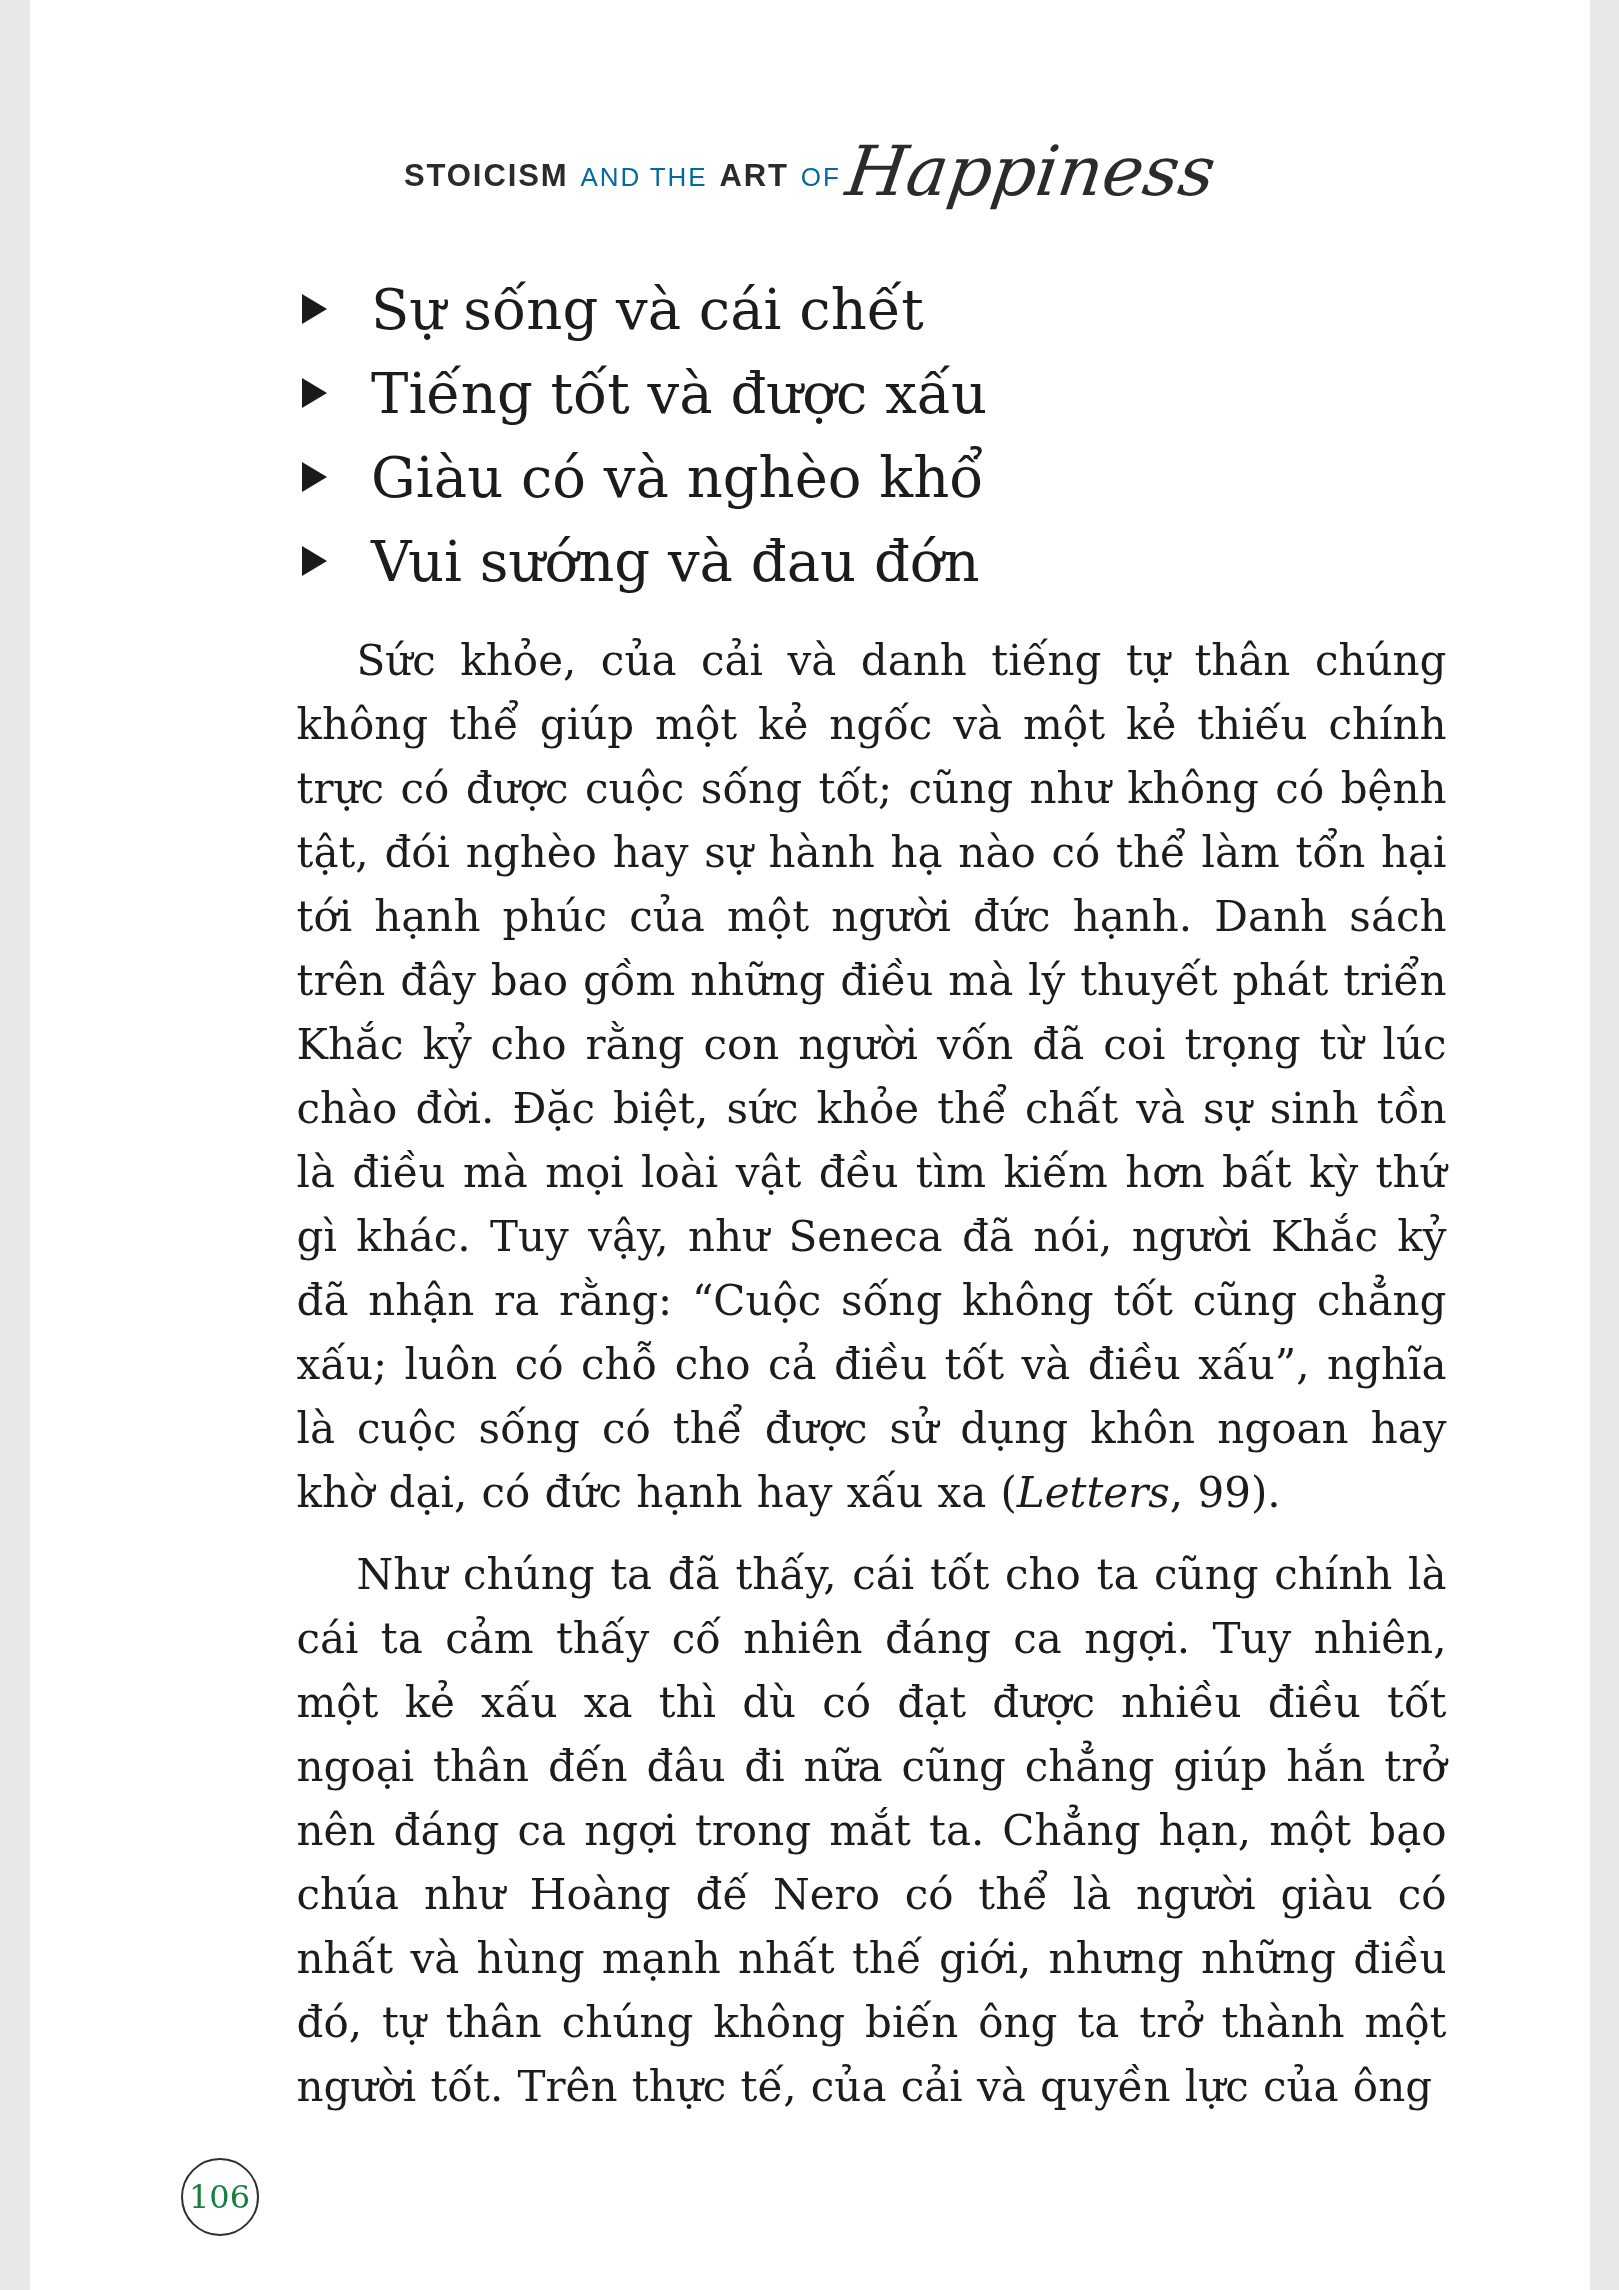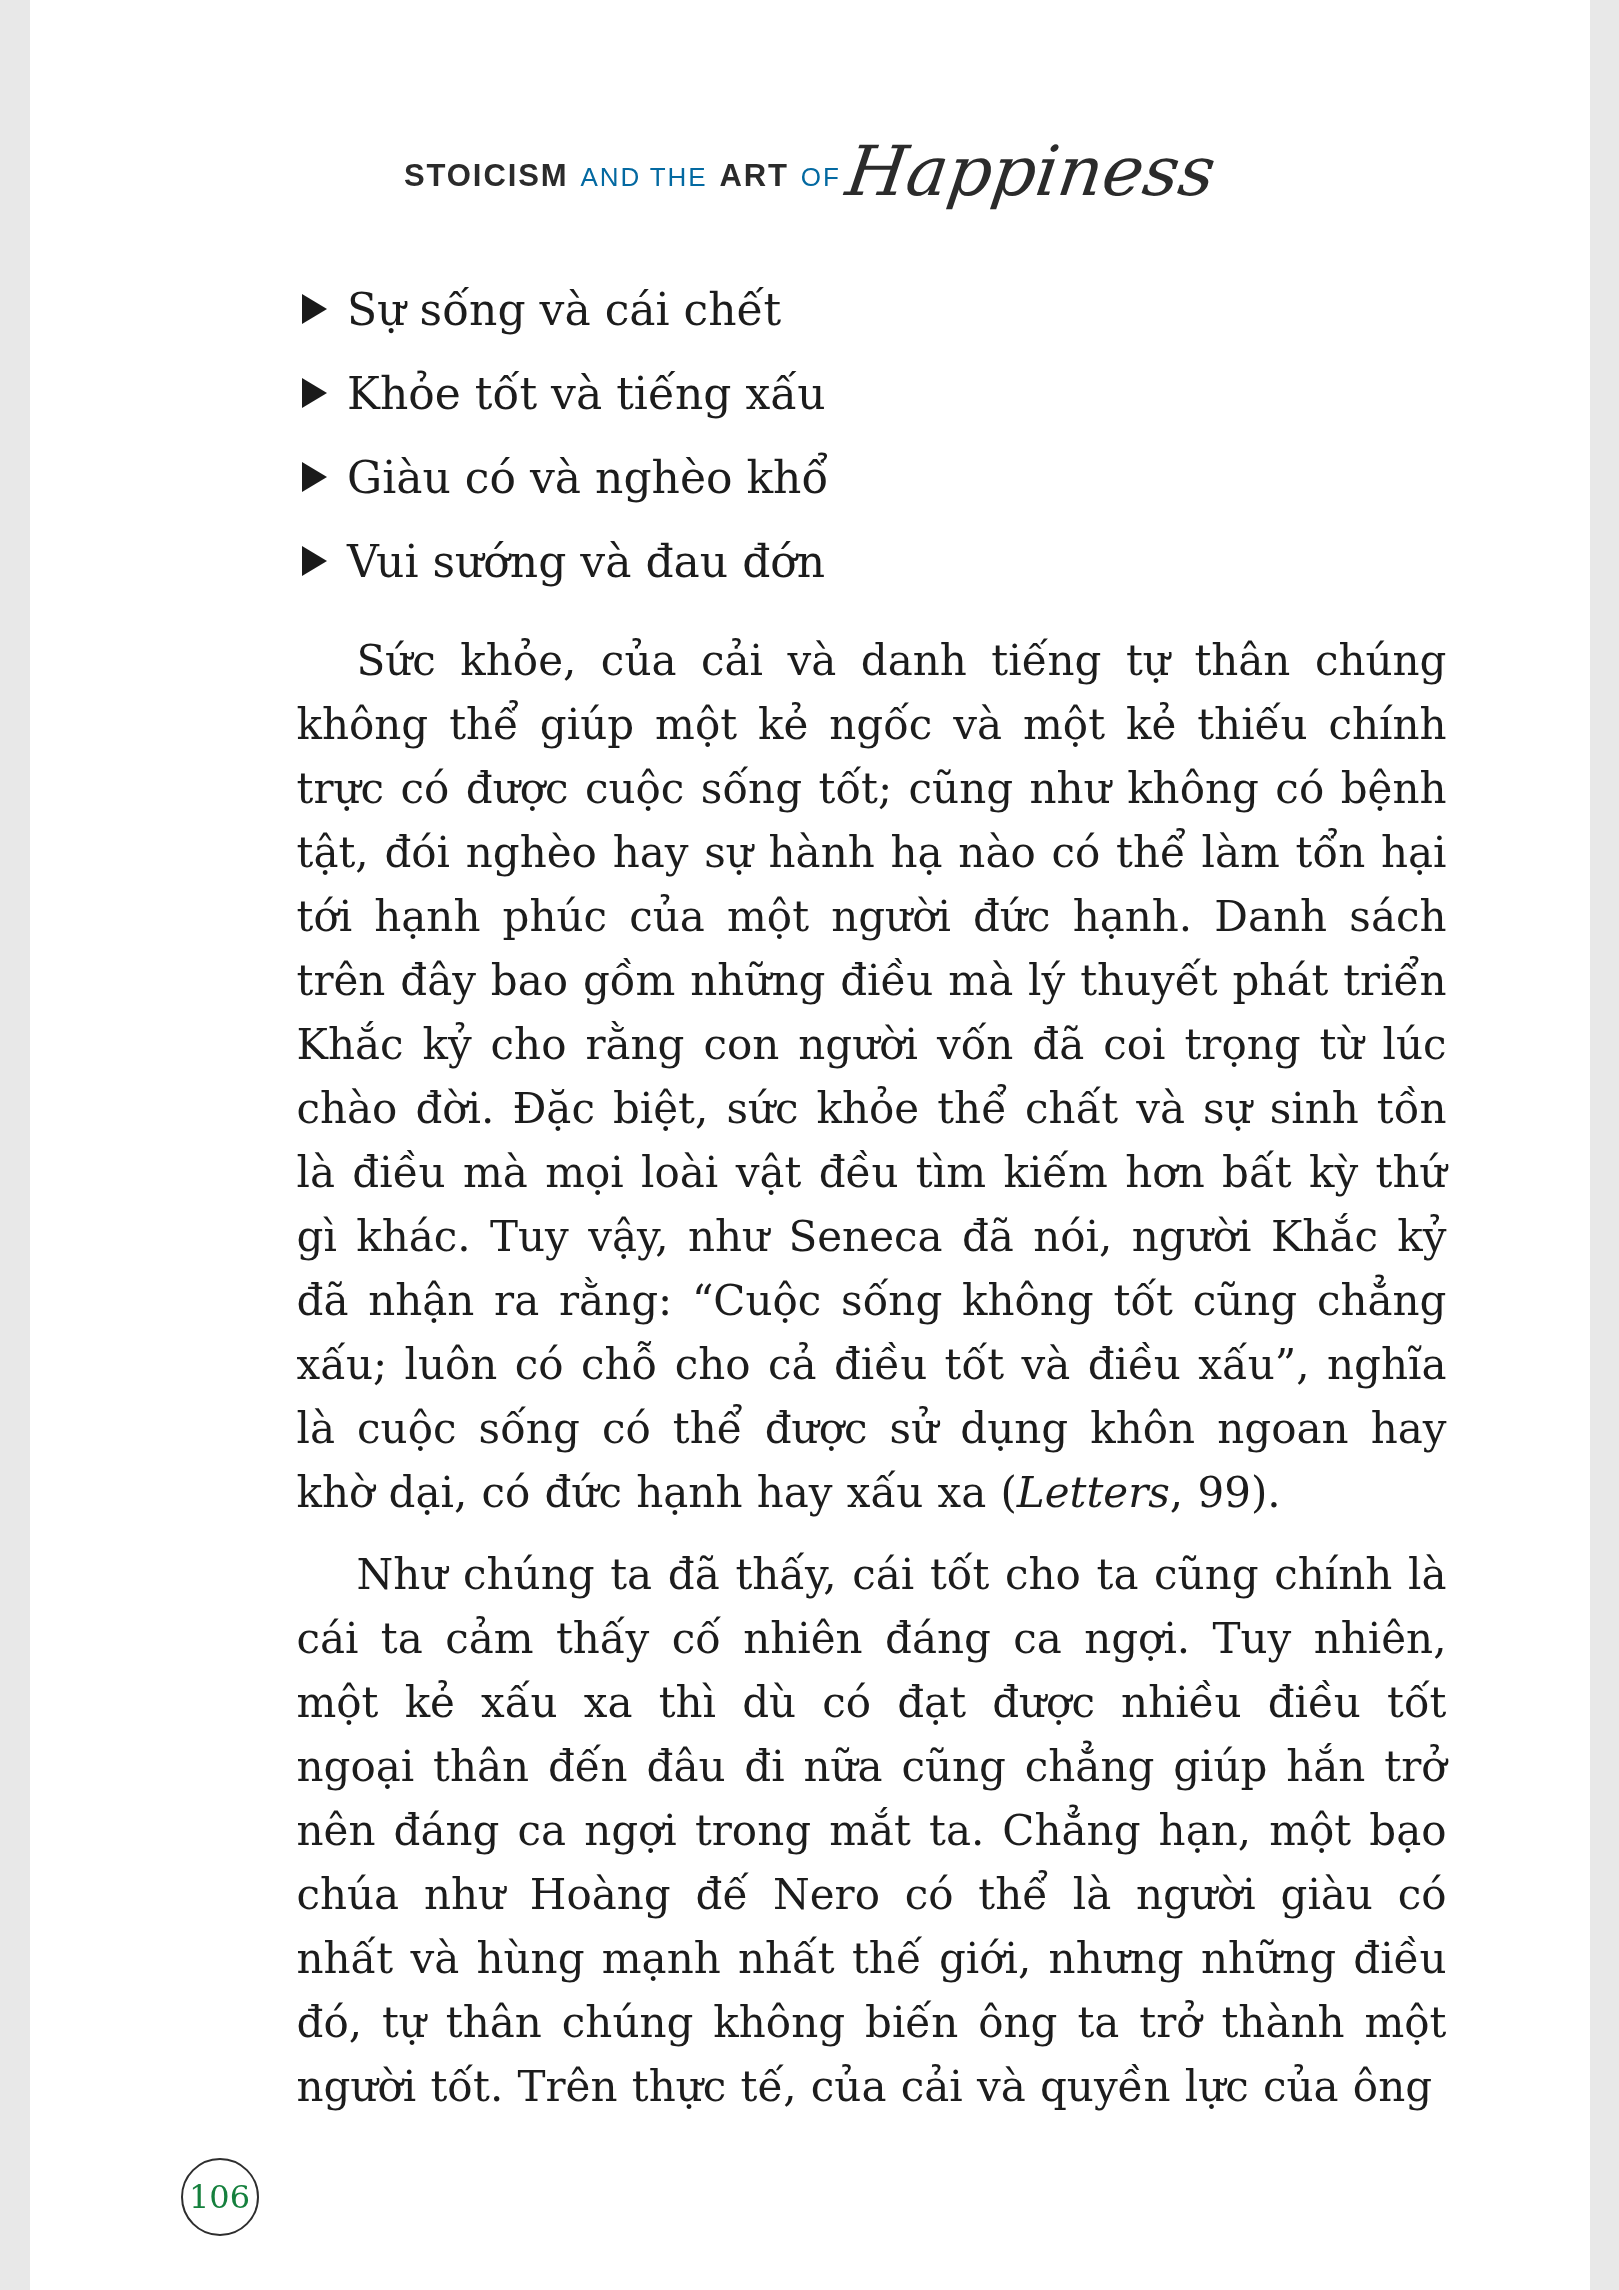--- a/index.html
+++ b/index.html
@@ -67,22 +67,22 @@
   }
   .bullets {
     list-style: none;
     margin: 0 0 26px 0;
     padding: 0;
   }
   .bullets li {
     display: flex;
     align-items: center;
     height: 84px;
-    gap: 20px;
-    font-size: 44px;
+    gap: 44px;
+    font-size: 56px;
     text-align: right;
   }
   .tri {
     flex: 0 0 auto;
     width: 0;
     height: 0;
     margin-left: 5.6px;
     border-left: 25px solid #1a1a1a;
     border-top: 15px solid transparent;
     border-bottom: 15px solid transparent;
@@ -133,21 +133,21 @@
 
   <div class="content">
 
     <ul class="bullets">
       <li>
         <span class="tri"></span>
         <span>Sự sống và cái chết</span>
       </li>
       <li>
         <span class="tri"></span>
-        <span>Khỏe tốt và tiếng xấu</span>
+        <span>Tiếng tốt và được xấu</span>
       </li>
       <li>
         <span class="tri"></span>
         <span>Giàu có và nghèo khổ</span>
       </li>
       <li>
         <span class="tri"></span>
         <span>Vui sướng và đau đớn</span>
       </li>
     </ul>

